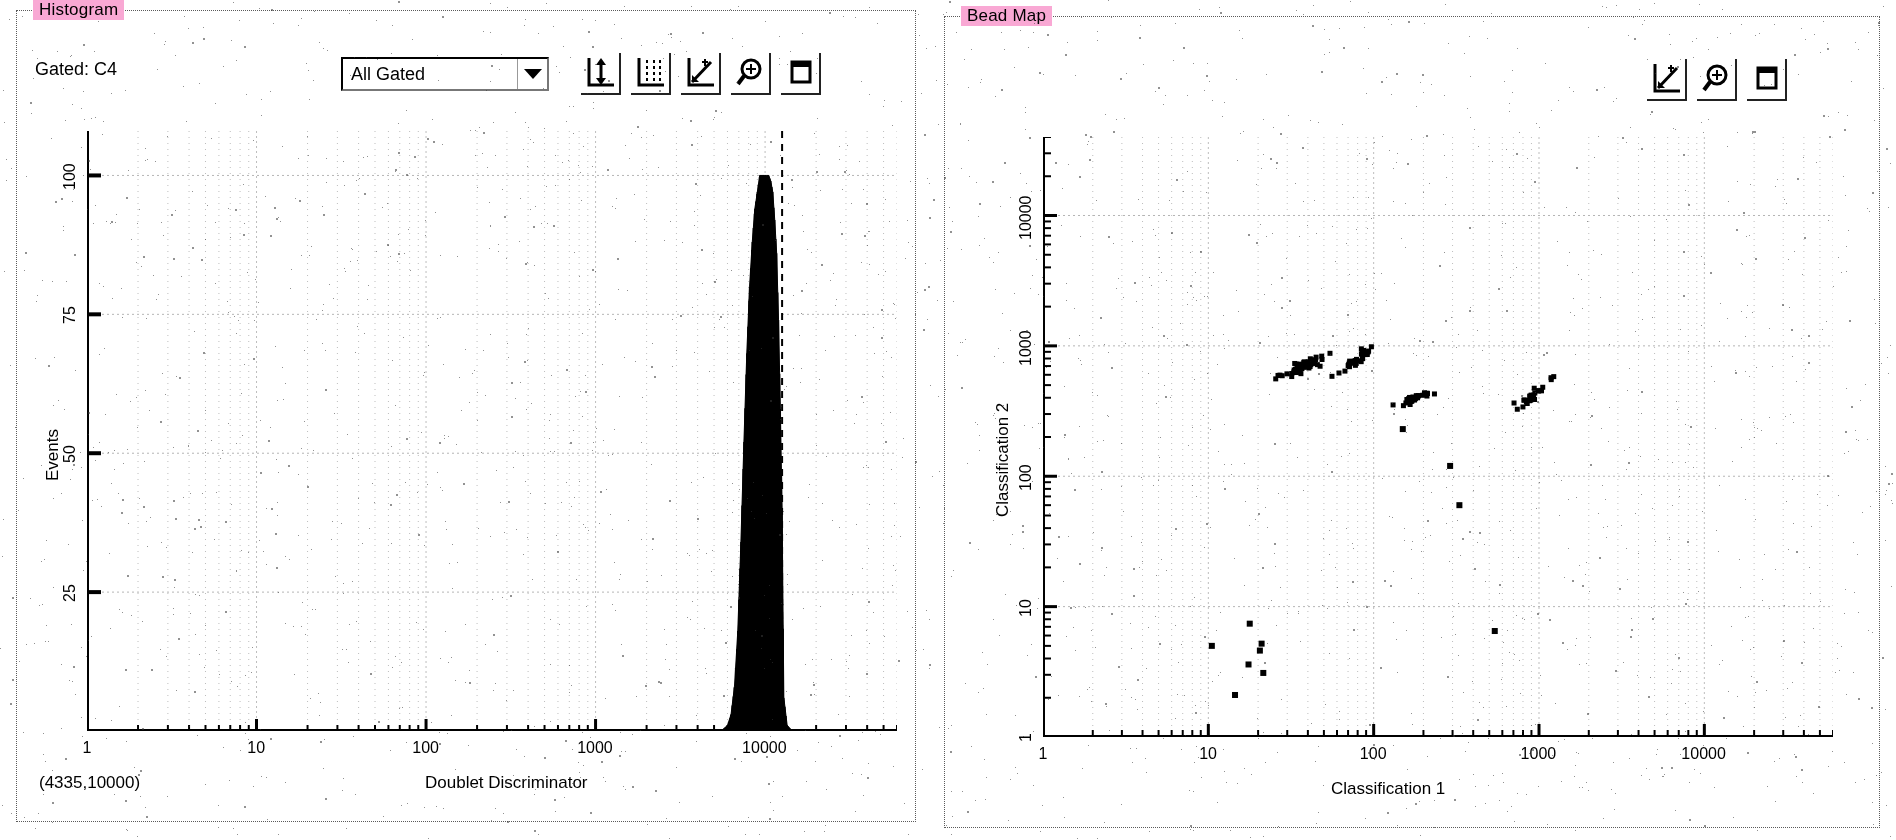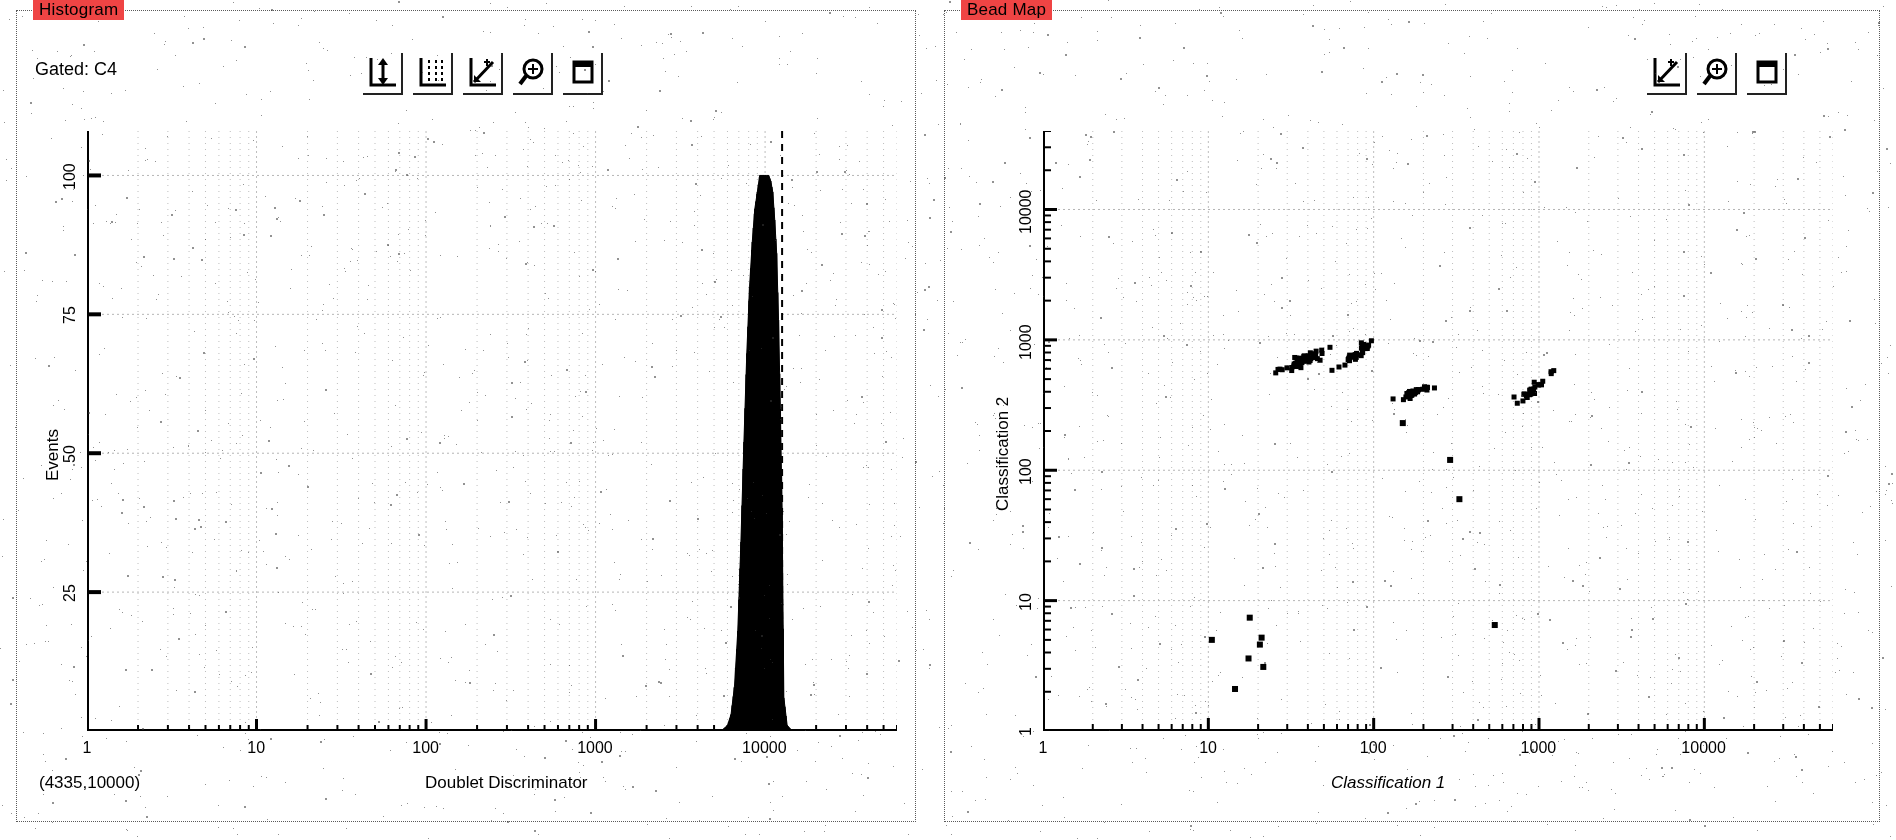--- a/index.html
+++ b/index.html
@@ -19,28 +19,28 @@
   
   .groupbox{
     position:absolute;
     border:1px dotted #5a5a5a;
     background:#fff;
     box-sizing:border-box;
   }
   .group-title{
     position:absolute;
     top:-11px;left:16px;
-    background:#ef4444;
+    background:#f9a8d4;
     padding:0 6px;
     font-size:17px;
     letter-spacing:.2px;
     white-space:nowrap;
   }
   #histogram-panel{left:16px;top:10px;width:900px;height:812px;}
-  #beadmap-panel{left:944px;top:10px;width:936px;height:812px;}
+  #beadmap-panel{left:944px;top:16px;width:936px;height:812px;}
 
   
   .toolbar{position:absolute;display:flex;align-items:center;gap:10px;}
   .combo{
     position:relative;
     width:208px;height:34px;
     border:2px solid #000;
     border-right-color:#777;border-bottom-color:#777;
     background:#fff;
     display:flex;align-items:center;
@@ -98,20 +98,26 @@
 </style>
 </head>
 <body>
 
 <div class="groupbox" id="histogram-panel">
   <div class="group-title">Histogram</div>
 
   <div class="well-label" style="left:18px;top:48px;">Gated: C4</div>
 
   <div class="toolbar" style="left:324px;top:42px;">
+    <div class="combo">
+      <span class="combo-value">All Gated</span>
+      <span class="combo-arrow">
+          <i></i>
+        </span>
+    </div>
     <div style="width:12px"></div>
     <div class="tool-btn">
       <svg width="34" height="36" viewBox="0 0 34 36">
         <path d="M6 3 L6 30 L31 30" stroke="#000" stroke-width="3" fill="none"></path>
         <path d="M18 6 L18 27" stroke="#000" stroke-width="3"></path>
         <path d="M18 3 L13 10 L23 10 Z" fill="#000"></path>
         <path d="M18 30 L13 23 L23 23 Z" fill="#000"></path>
       </svg>
     </div>
     <div class="tool-btn">
@@ -633,21 +639,21 @@
         <line x1="0" y1="91.1291907084842" x2="8" y2="91.1291907084842" stroke="#000" stroke-width="2"></line>
         <line x1="0" y1="84.46010913930365" x2="8" y2="84.46010913930365" stroke="#000" stroke-width="2"></line>
         <line x1="0" y1="78.49441238868769" x2="14" y2="78.49441238868769" stroke="#000" stroke-width="3"></line>
         <line x1="0" y1="39.2472061943439" x2="8" y2="39.2472061943439" stroke="#000" stroke-width="2"></line>
         <line x1="0" y1="16.289062312581677" x2="8" y2="16.289062312581677" stroke="#000" stroke-width="2"></line>
         <line x1="0" y1="0" x2="8" y2="0" stroke="#000" stroke-width="2"></line>
       </svg>
   </div>
 
   <div class="axis-title vert" id="bead-ylabel" style="left:48px;top:500px;">Classification 2</div>
-  <div class="axis-title" id="bead-xlabel" style="left:386px;top:762px;font-style:italic;">Classification 1</div>
+  <div class="axis-title" id="bead-xlabel" style="left:386px;top:762px;">Classification 1</div>
   <div id="bead-ticks">
       <div class="tick-label" style="left: 93.4px; top: 728px;">1</div>
       <div class="tick-label" style="left: 254.136px; top: 728px;">10</div>
       <div class="tick-label" style="left: 414.872px; top: 728px;">100</div>
       <div class="tick-label" style="left: 575.608px; top: 728px;">1000</div>
       <div class="tick-label" style="left: 736.344px; top: 728px;">10000</div>
       <div class="tick-label vert" style="left: 72px; top: 725px;">1</div>
       <div class="tick-label vert" style="left: 72px; top: 599.624px;">10</div>
       <div class="tick-label vert" style="left: 72px; top: 474.247px;">100</div>
       <div class="tick-label vert" style="left: 72px; top: 348.871px;">1000</div>

